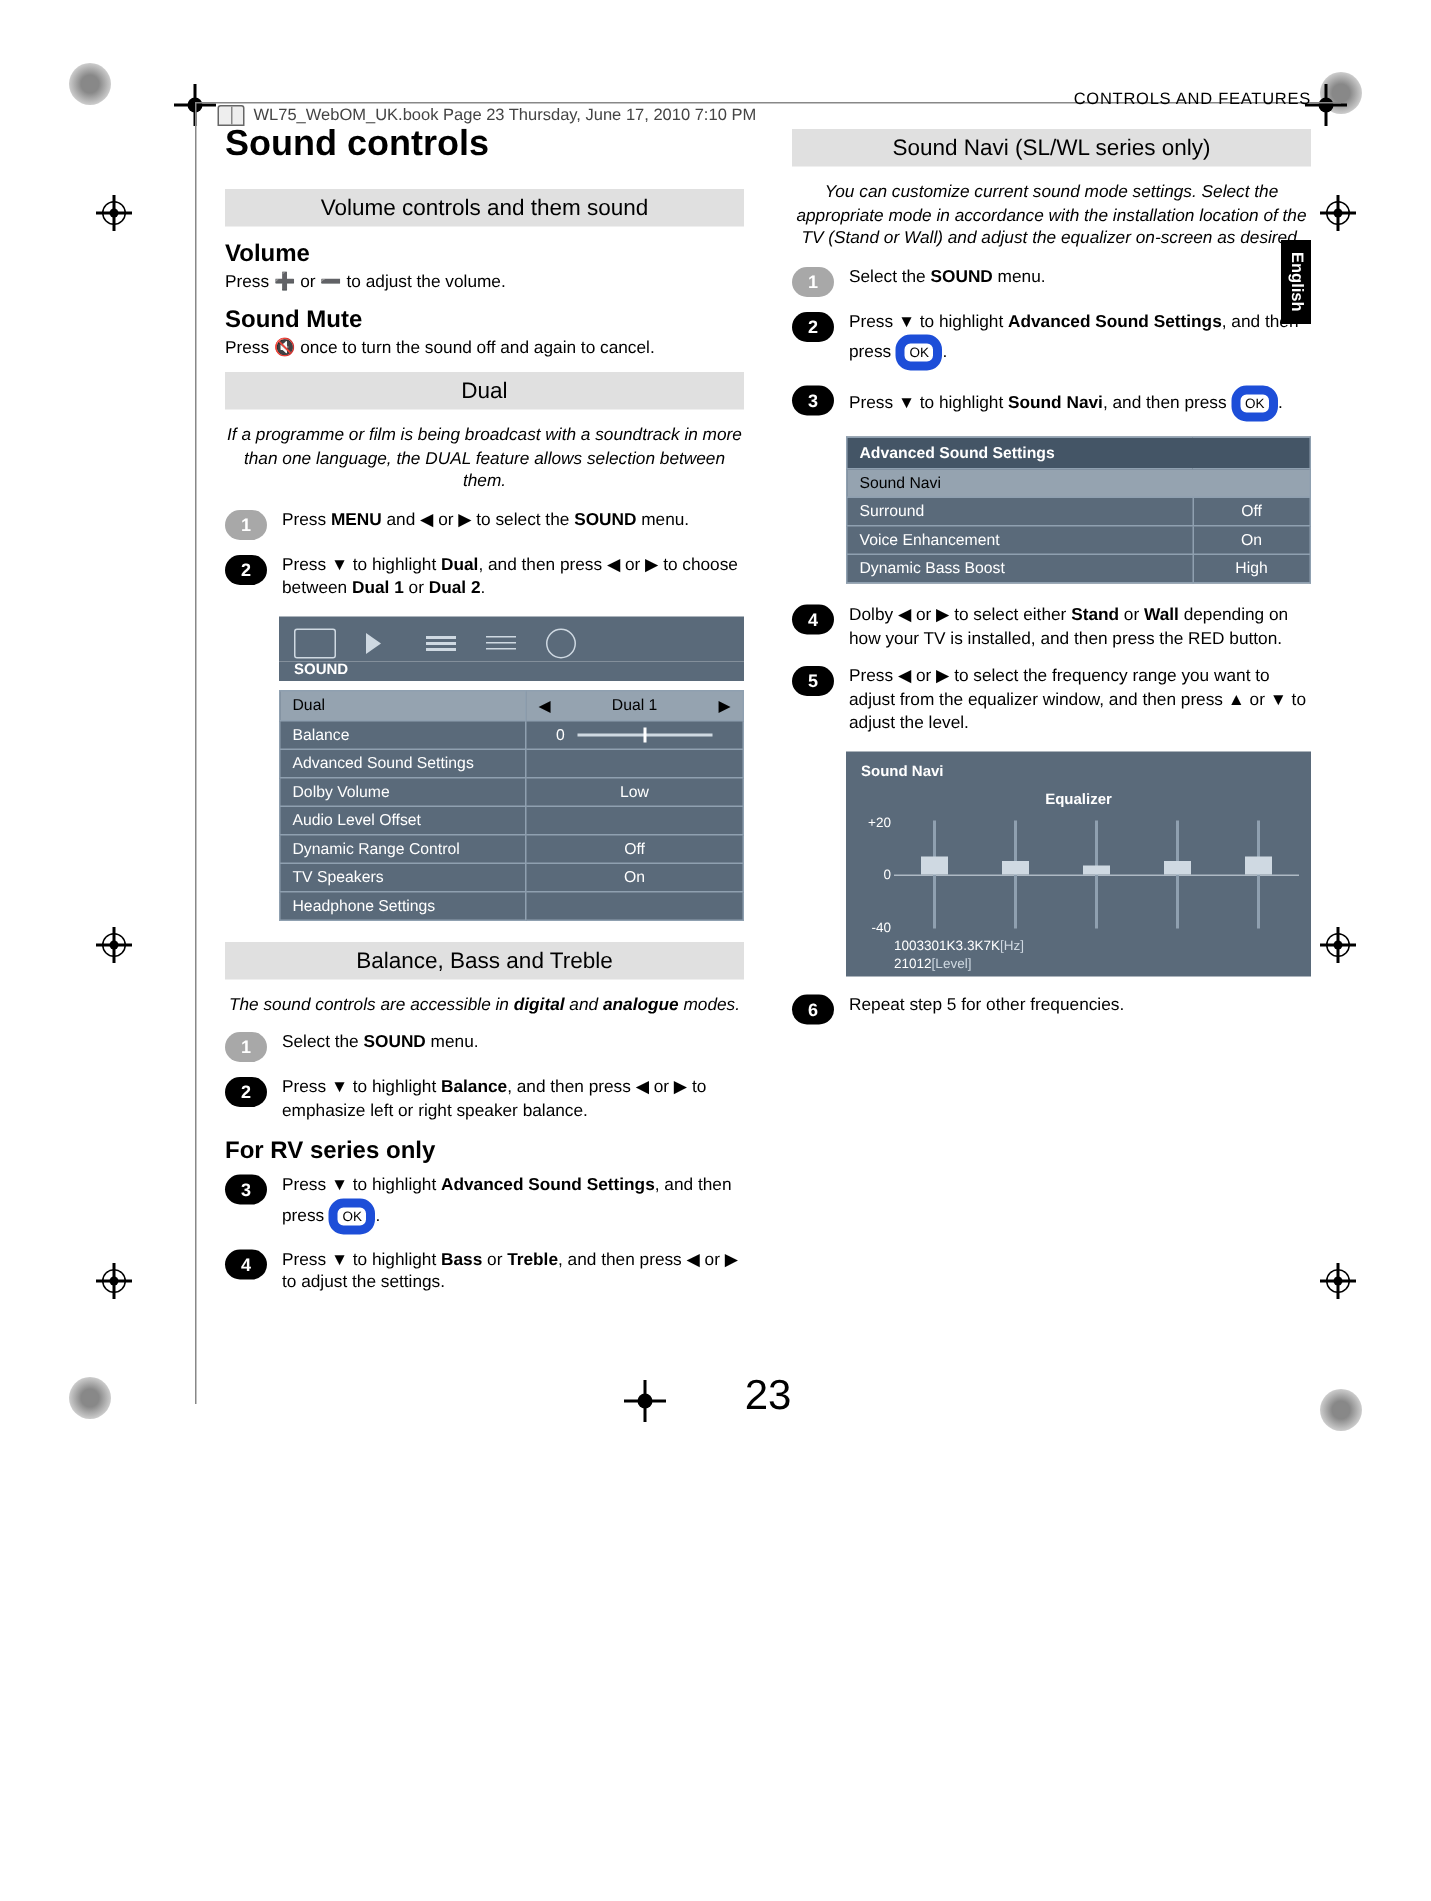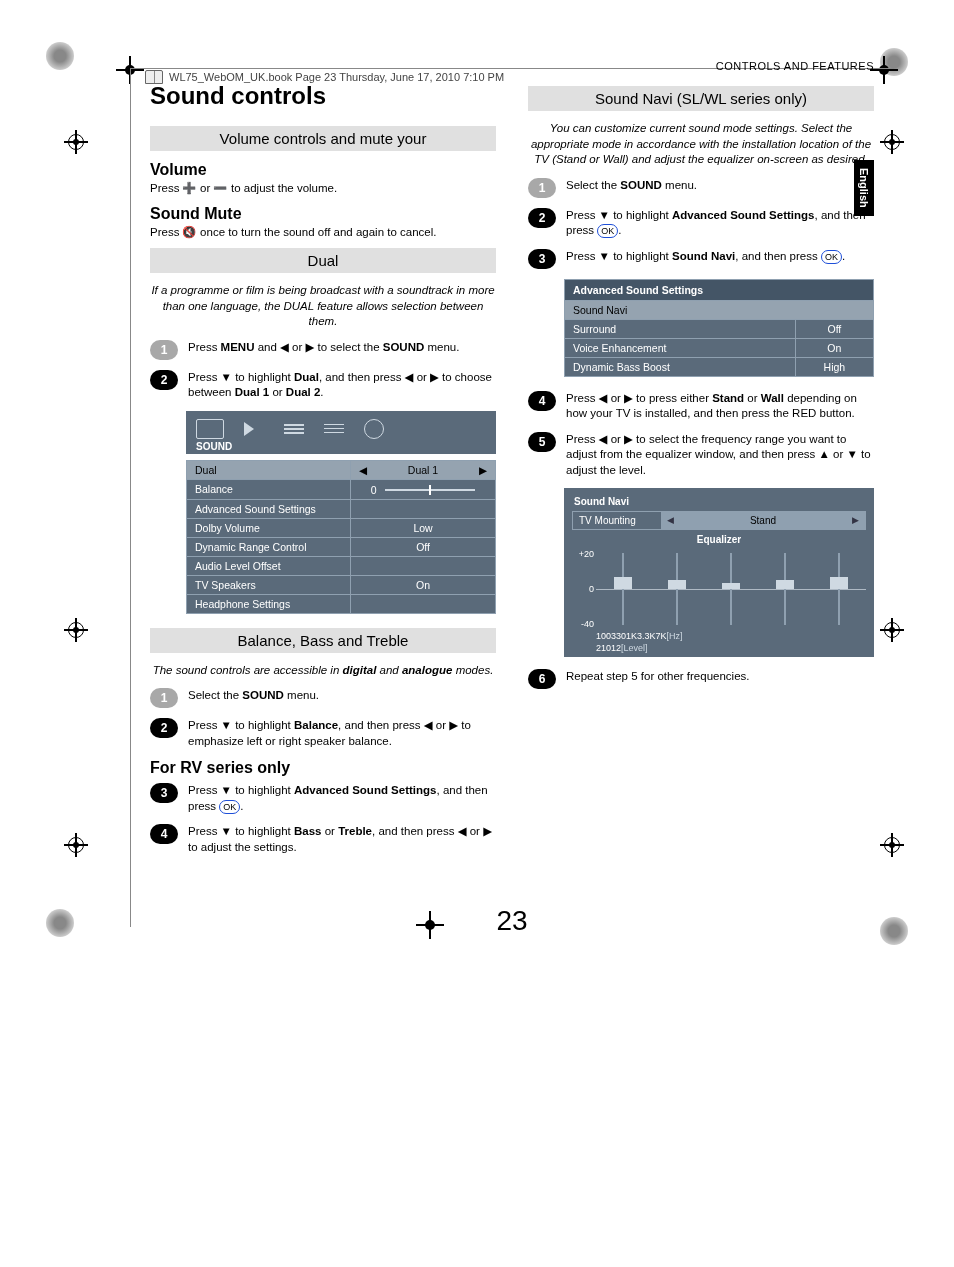--- a/index.html
+++ b/index.html
@@ -91,21 +91,21 @@
     flex: 0 0 28px; height: 20px;
     background: #000; color:#fff; border-radius: 10px;
     display:flex; align-items:center; justify-content:center;
     font-weight:bold; font-size:12px;
     position:relative;
   }
   .step-num.gray { background:#a8a8a8; }
   .step-text { font-size: 11.5px; line-height:1.35; flex:1; }
   .step-text b { font-weight:bold; }
   .ok-btn {
-    display:inline-block; border:1px solid #1d4ed8; border-radius:10px;
+    display:inline-block; border:6px solid #1d4ed8; border-radius:10px;
     font-size:9px; padding:0 3px; line-height:12px; vertical-align:middle;
   }
 
   
   .menu-table {
     width: 100%;
     font-size: 10.5px;
     color: #fff;
     background: #5a6a7a;
     border-collapse: collapse;
@@ -201,21 +201,21 @@
 
 <div class="page">
   <div class="header-right">CONTROLS AND FEATURES</div>
   <div class="lang-tab">English</div>
 
   <div class="columns">
 
     <div class="col">
       <h1 class="title">Sound controls</h1>
 
-      <div class="section-bar">Volume controls and mute your</div>
+      <div class="section-bar">Volume controls and them sound</div>
       <p class="sub">Volume</p>
       <p class="body">Press ➕ or ➖ to adjust the volume.</p>
       <p class="sub">Sound Mute</p>
       <p class="body">Press 🔇 once to turn the sound off and again to cancel.</p>
 
       <div class="section-bar">Dual</div>
       <p class="intro">
         <span>If a programme or film is being broadcast with a soundtrack in more than one language, the DUAL feature allows selection between them.</span>
       </p>
 
@@ -261,26 +261,26 @@
               </tr>
               <tr>
                 <td>Advanced Sound Settings</td>
                 <td class="val"></td>
               </tr>
               <tr>
                 <td>Dolby Volume</td>
                 <td class="val">Low</td>
               </tr>
               <tr>
+                <td>Audio Level Offset</td>
+                <td class="val"></td>
+              </tr>
+              <tr>
                 <td>Dynamic Range Control</td>
                 <td class="val">Off</td>
-              </tr>
-              <tr>
-                <td>Audio Level Offset</td>
-                <td class="val"></td>
               </tr>
               <tr>
                 <td>TV Speakers</td>
                 <td class="val">On</td>
               </tr>
               <tr>
                 <td>Headphone Settings</td>
                 <td class="val"></td>
               </tr>
             </tbody>
@@ -364,38 +364,30 @@
                 <td>Dynamic Bass Boost</td>
                 <td class="val">High</td>
               </tr>
             </tbody>
         </table>
       </div>
 
       <div class="step">
         <div class="step-num">4</div>
         <div class="step-text">
-          <span>Press ◀ or ▶ to press either </span><b>Stand</b><span> or </span><b>Wall</b><span> depending on how your TV is installed, and then press the RED button.</span>
+          <span>Dolby ◀ or ▶ to select either </span><b>Stand</b><span> or </span><b>Wall</b><span> depending on how your TV is installed, and then press the RED button.</span>
         </div>
       </div>
       <div class="step">
         <div class="step-num">5</div>
         <div class="step-text">Press ◀ or ▶ to select the frequency range you want to adjust from the equalizer window, and then press ▲ or ▼ to adjust the level.</div>
       </div>
 
       <div class="eq-box" style="margin-left:36px;">
         <div class="eq-title">Sound Navi</div>
-        <div class="eq-row">
-          <div class="lab">TV Mounting</div>
-          <div class="valarea">
-            <span class="tri-l">◀</span>
-            <span>Stand</span>
-            <span class="tri-r">▶</span>
-          </div>
-        </div>
         <div class="eq-sub">Equalizer</div>
         <div class="eq-grid">
           <div class="eq-y">
             <span>+20</span>
               <span>0</span>
               <span>-40</span>
           </div>
           <div class="eq-mid"></div>
           <div class="eq-bars" id="eq-bars">
               <div style="position: relative; height: 100%; width: 18px; display: flex; align-items: center; justify-content: center;">

